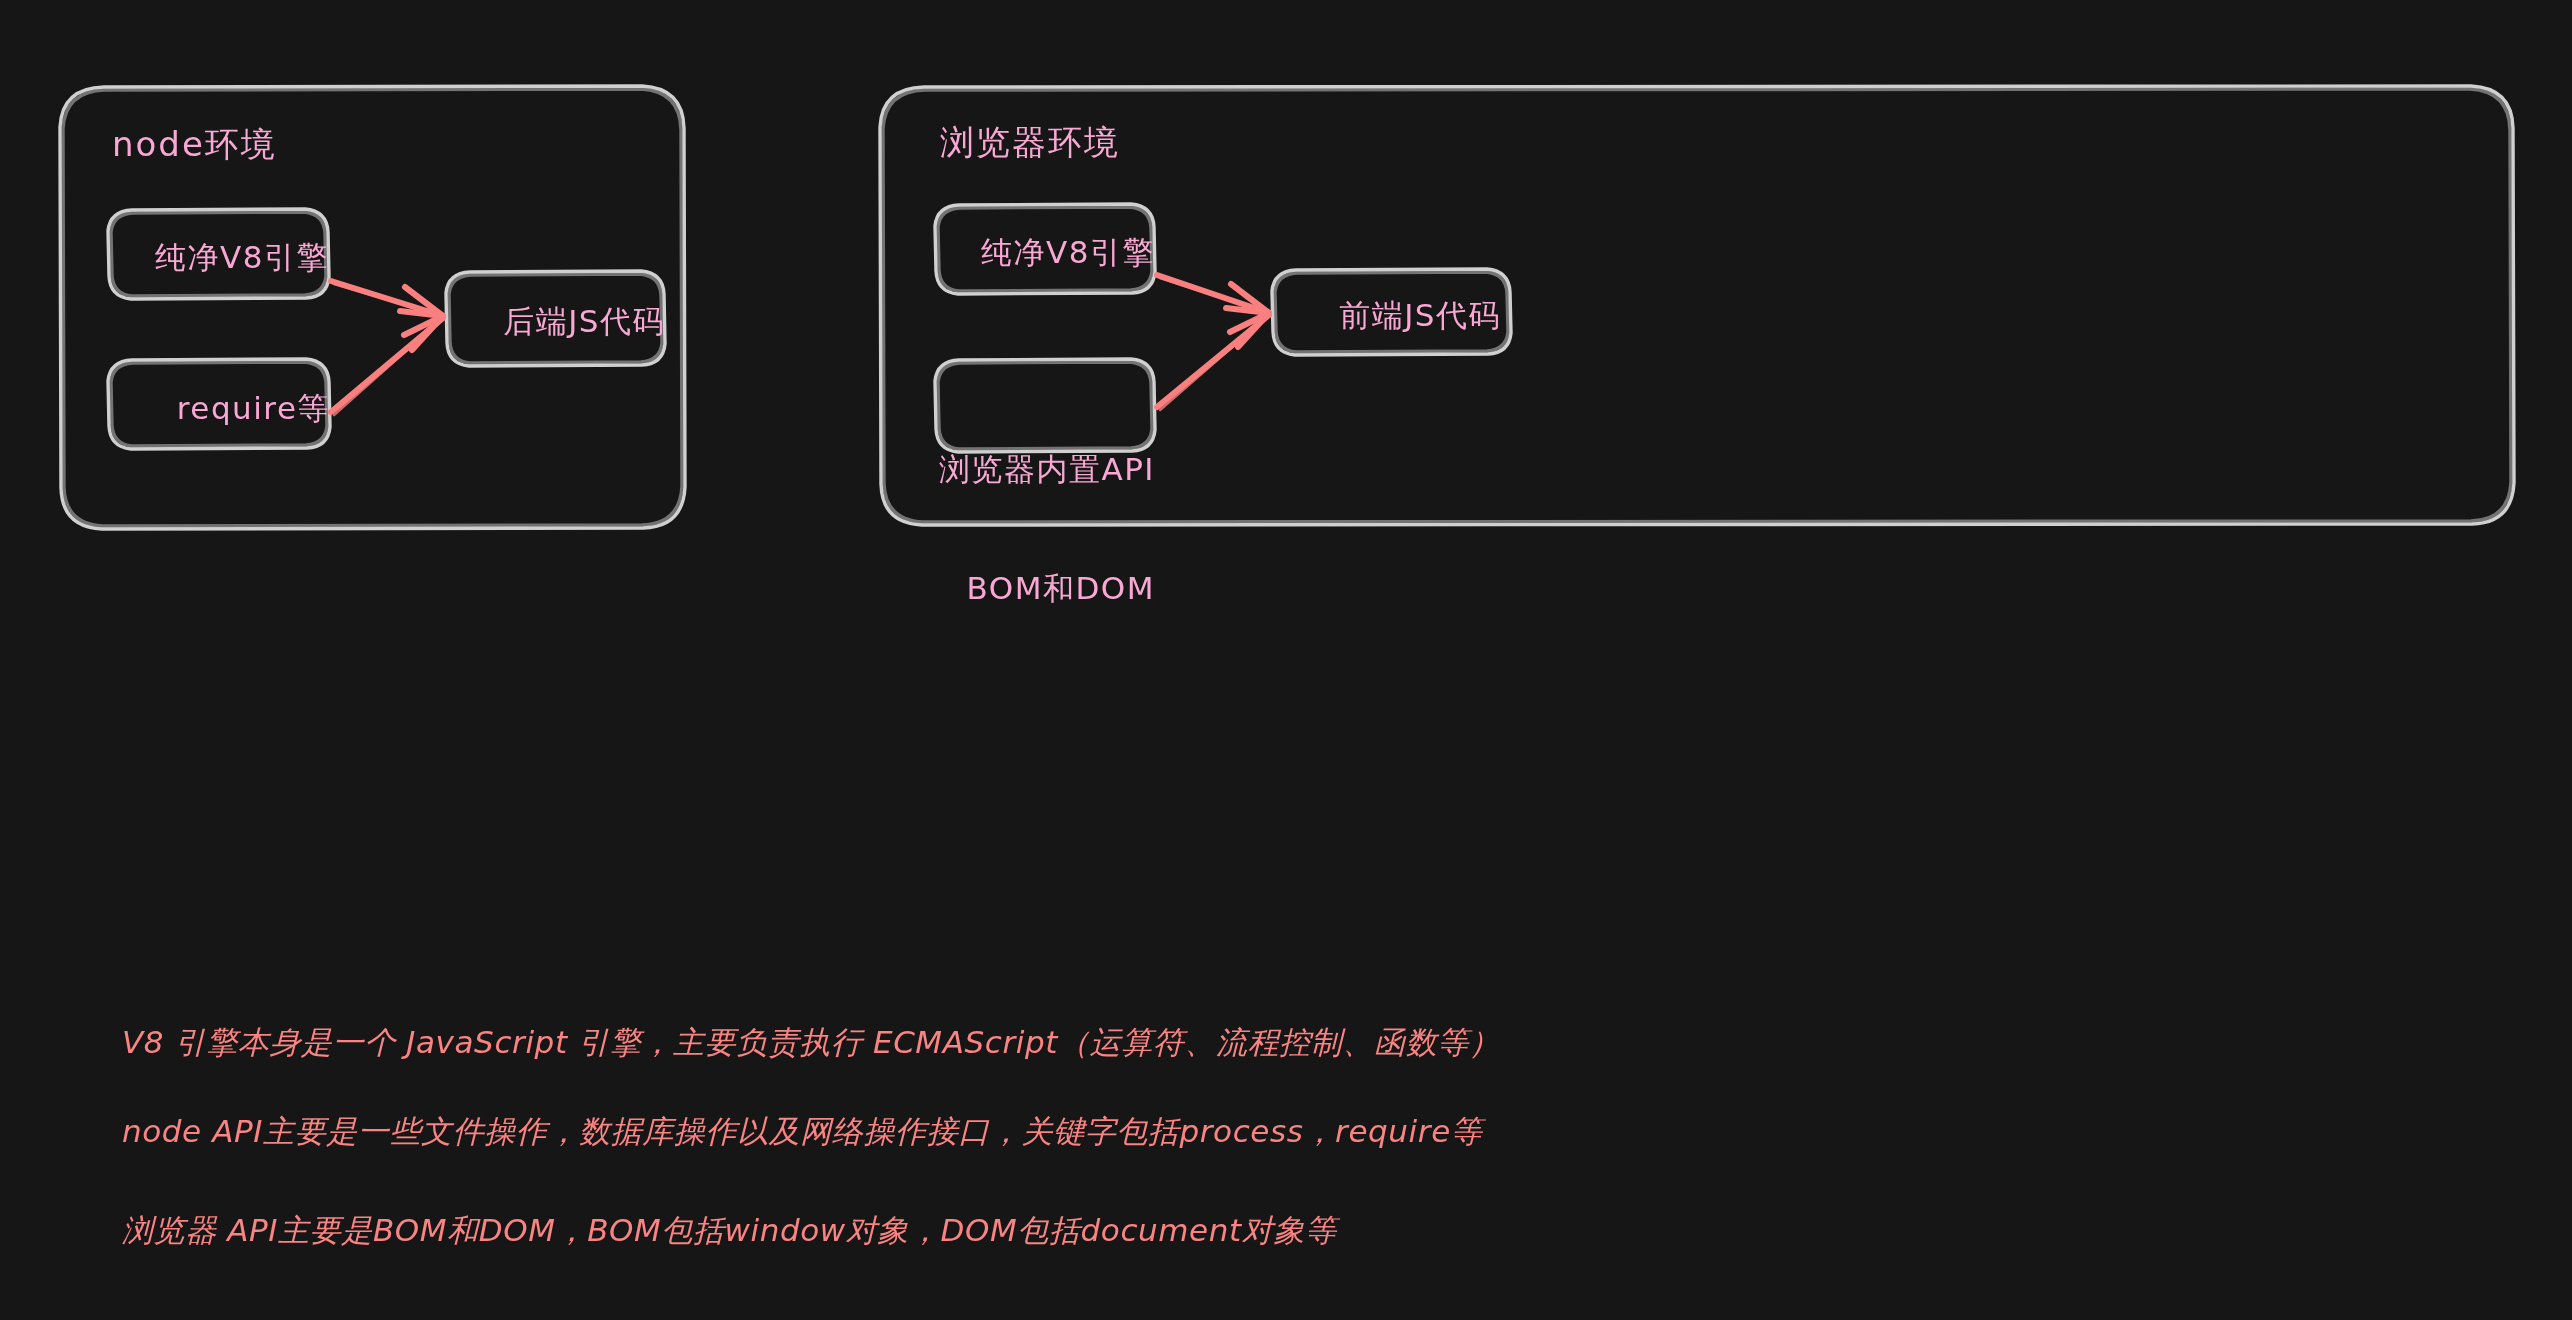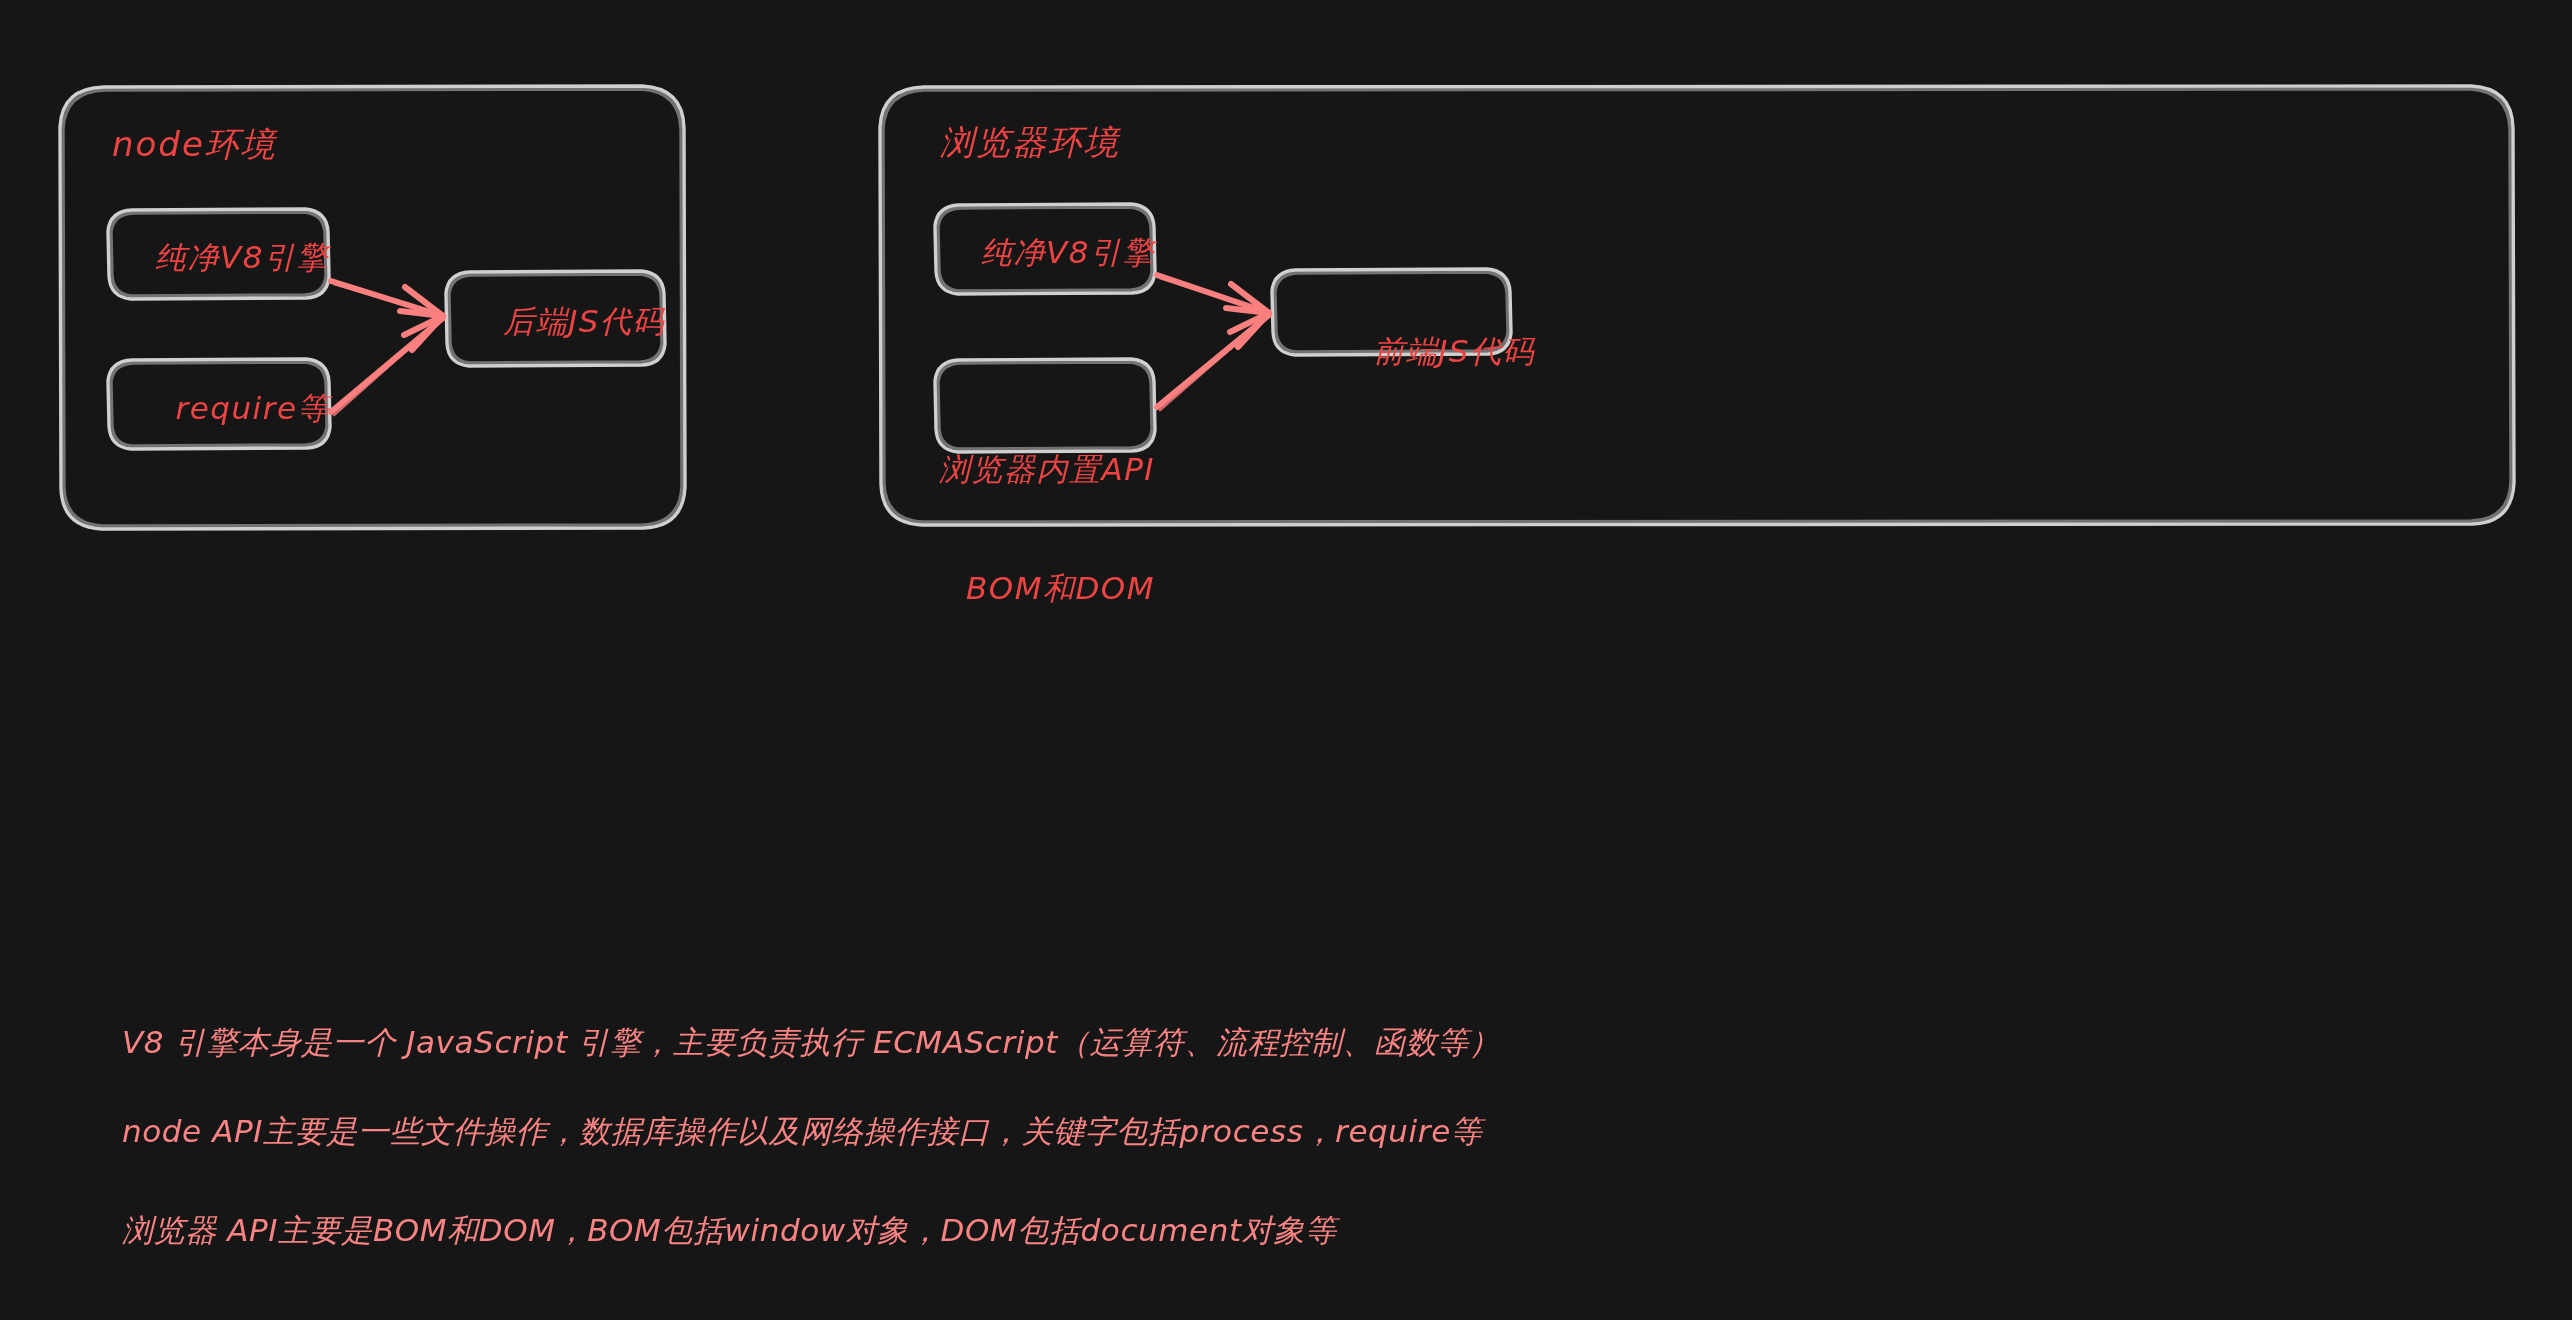--- a/index.html
+++ b/index.html
@@ -22,23 +22,22 @@
   svg.layer {
     position: absolute;
     left: 0;
     top: 0;
     width: 2572px;
     height: 1320px;
     overflow: visible;
   }
   .txt {
     position: absolute;
-    color: #ef4444;
+    color: #f9a8d4;
     font-family: "DejaVu Sans", sans-serif;
-    font-style: italic;
     white-space: pre;
     letter-spacing: 1px;
     -webkit-font-smoothing: antialiased;
   }
   .env-title {
     font-size: 34px;
     letter-spacing: 2px;
   }
   .box-label {
     font-size: 31px;
@@ -152,21 +151,21 @@
 
   <div class="txt env-title" style="left:940px; top:120px;">浏览器环境</div>
 
   <div class="txt box-label" style="left:936px; top:233px; width:219px;">纯净V8引擎</div>
 
   <div class="txt box-label" style="left:936px; top:371px; width:219px;">
     <div>浏览器内置API</div>
     <div>BOM和DOM</div>
   </div>
 
-  <div class="txt box-label" style="left:1297px; top:296px; width:238px;margin-top:36px;">前端JS代码</div>
+  <div class="txt box-label" style="left:1263px; top:296px; width:238px;">前端JS代码</div>
 
   <div class="note-line" style="left:122px; top:1000px;">V8 引擎本身是一个 JavaScript 引擎，主要负责执行 ECMAScript（运算符、流程控制、函数等）</div>
 
   <div class="note-line" style="left:122px; top:1188px;">浏览器 API主要是BOM和DOM，BOM包括window对象，DOM包括document对象等</div>
 
   <div class="note-line" style="left:122px; top:1089px;">node API主要是一些文件操作，数据库操作以及网络操作接口，关键字包括process，require等</div>
 
 </div>
 
 </body></html>

